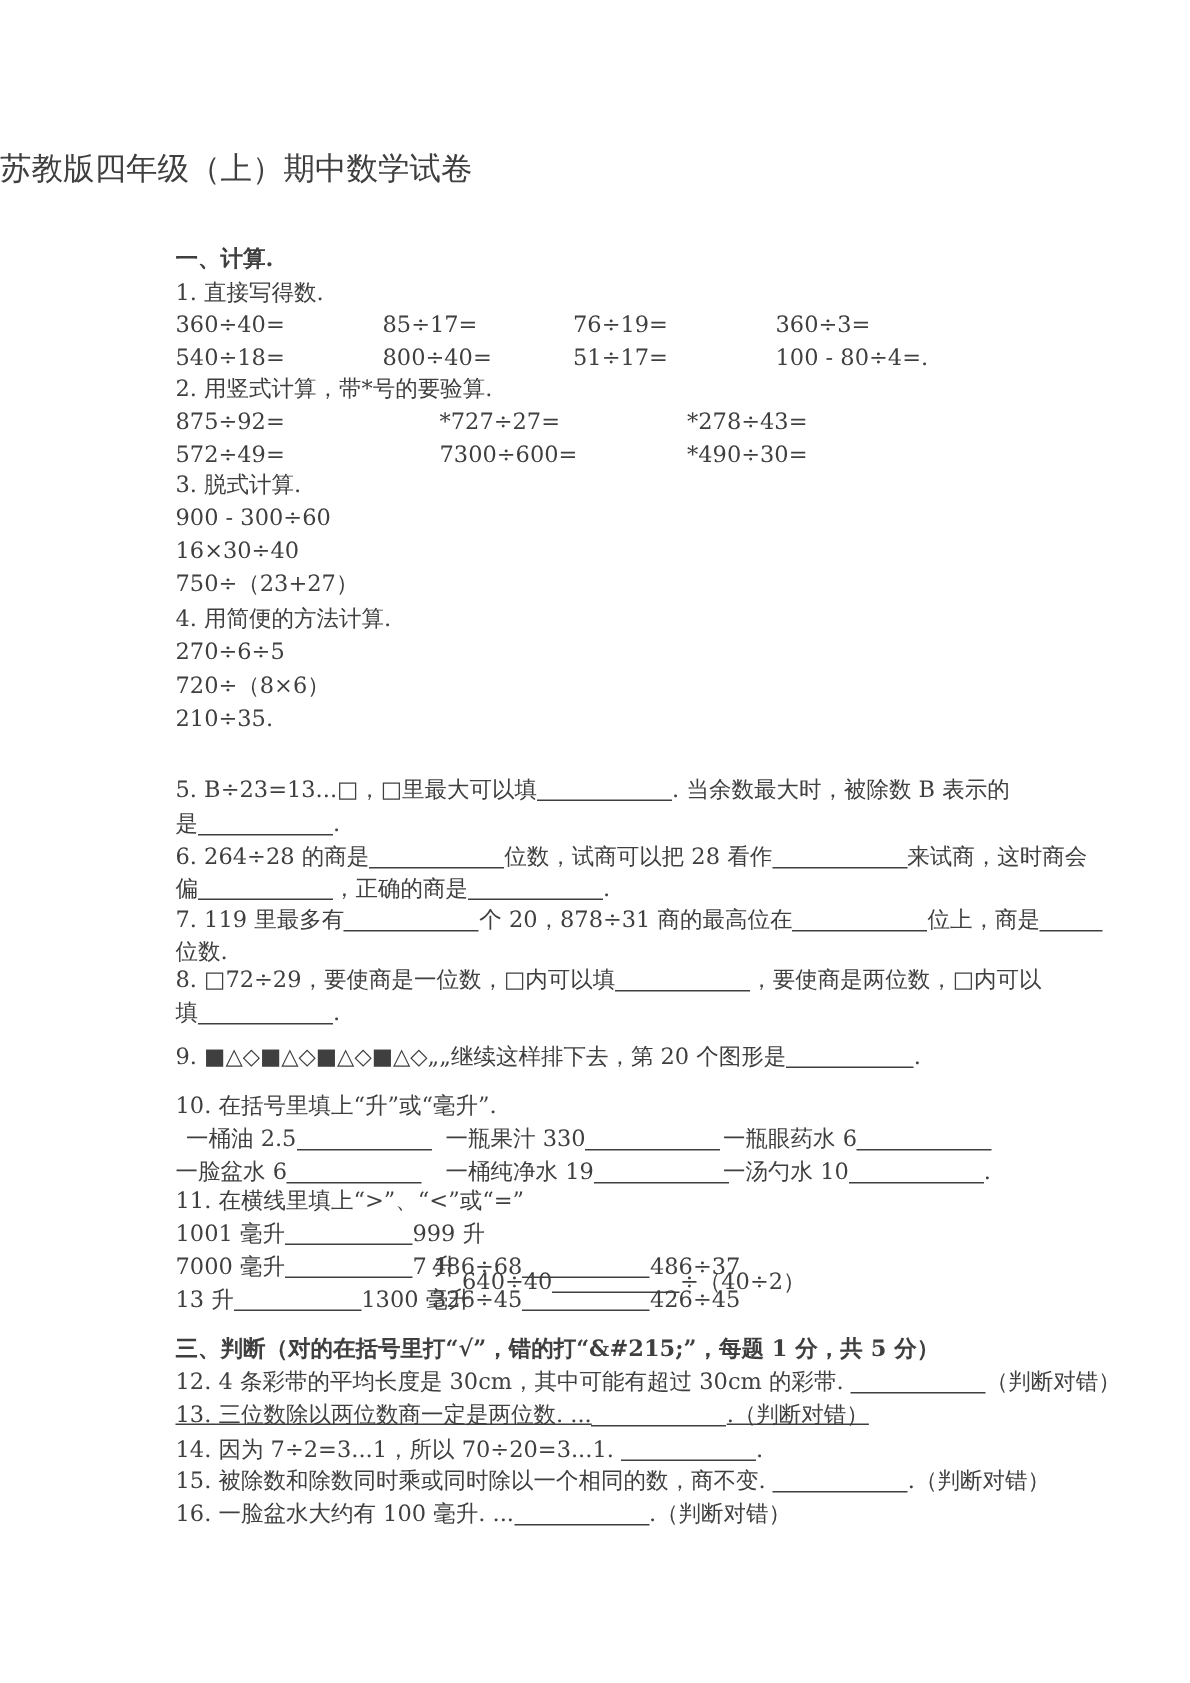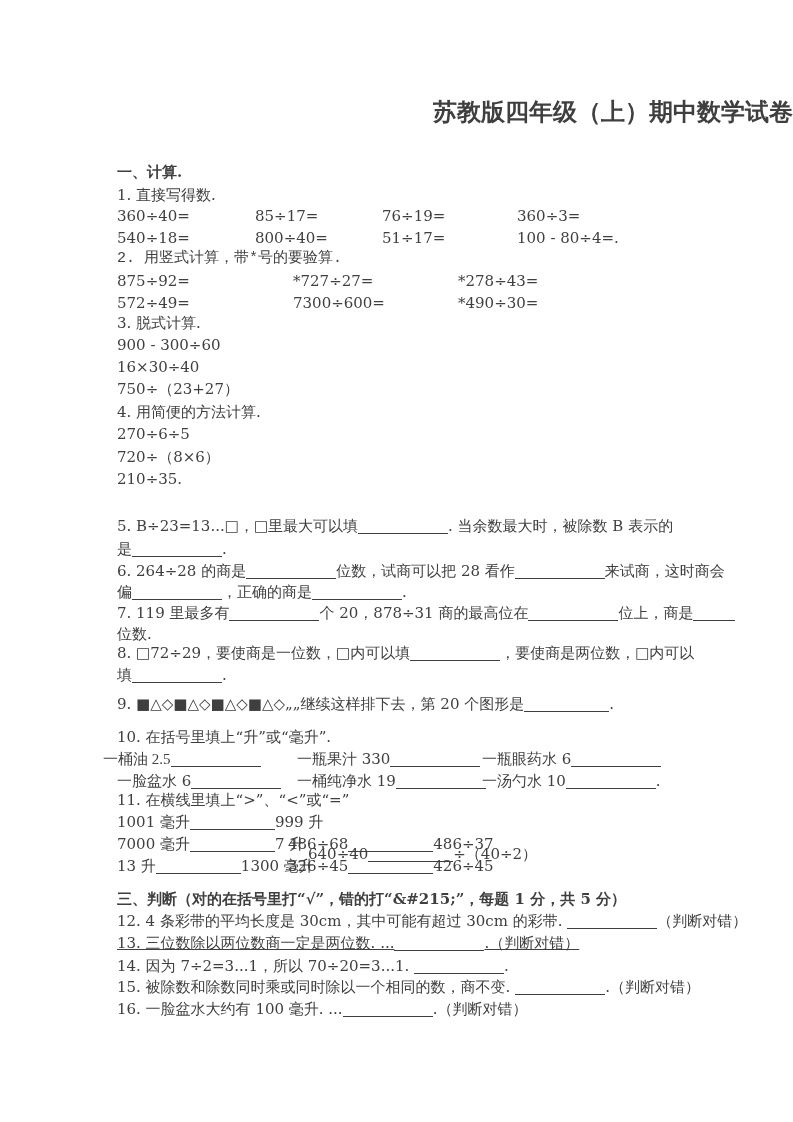--- a/index.html
+++ b/index.html
@@ -8,22 +8,22 @@
     width:793px;height:1122px;
     background:#ffffff;
     font-family:"DejaVu Serif","Liberation Serif",serif;
     font-size:15px;
     color:#3f3f3f;
     overflow:hidden;
   }
   .ln{position:absolute;white-space:nowrap;line-height:20px;}
   .hd{font-weight:bold;}
   .ttl{
-    left:0;width:100%;text-align:right;
-    font-size:24px;font-weight:bold;line-height:26px;
+    left:0;width:100%;text-align:left;
+    font-size:21px;font-weight:normal;line-height:26px;
   }
   .bl{
     display:inline-block;
     border-bottom:1px solid #3f3f3f;
     height:15px;
     vertical-align:-3px;
   }
   .w90{width:90px;}
   .w85{width:85px;}
   .w42{width:42px;}
@@ -40,21 +40,21 @@
   <div class="ln" style="top:185px;left:117px;">1. 直接写得数.</div>
   <div class="ln" style="top:206px;left:117px;">360÷40=</div>
   <div class="ln" style="top:206px;left:255px;">85÷17=</div>
   <div class="ln" style="top:206px;left:382px;">76÷19=</div>
   <div class="ln" style="top:206px;left:517px;">360÷3=</div>
   <div class="ln" style="top:228px;left:117px;">540÷18=</div>
   <div class="ln" style="top:228px;left:255px;">800÷40=</div>
   <div class="ln" style="top:228px;left:382px;">51÷17=</div>
   <div class="ln" style="top:228px;left:517px;">100 - 80÷4=.</div>
 
-  <div class="ln" style="top:249px;left:117px;font-family:Liberation Mono, monospace;">2. 用竖式计算，带*号的要验算.</div>
+  <div class="ln" style="top:249px;left:117px;">2. 用竖式计算，带*号的要验算.</div>
   <div class="ln" style="top:271px;left:117px;">875÷92=</div>
   <div class="ln" style="top:271px;left:293px;">*727÷27=</div>
   <div class="ln" style="top:271px;left:458px;">*278÷43=</div>
   <div class="ln" style="top:293px;left:117px;">572÷49=</div>
   <div class="ln" style="top:293px;left:293px;">7300÷600=</div>
   <div class="ln" style="top:293px;left:458px;">*490÷30=</div>
 
   <div class="ln" style="top:313px;left:117px;">3. 脱式计算.</div>
   <div class="ln" style="top:335px;left:117px;">900 - 300÷60</div>
   <div class="ln" style="top:357px;left:117px;">16×30÷40</div>
@@ -74,21 +74,21 @@
 
   <div class="ln" style="top:603px;left:117px;"><span>7. 119 里最多有</span><span class="bl w90"></span><span>个 20，878÷31 商的最高位在</span><span class="bl w90"></span><span>位上，商是</span><span class="bl w42"></span></div>
   <div class="ln" style="top:624px;left:117px;">位数.</div>
 
   <div class="ln" style="top:643px;left:117px;"><span>8. □72÷29，要使商是一位数，□内可以填</span><span class="bl w90"></span><span>，要使商是两位数，□内可以</span></div>
   <div class="ln" style="top:665px;left:117px;"><span>填</span><span class="bl w90"></span><span>.</span></div>
 
   <div class="ln" style="top:694px;left:117px;"><span>9. ■△◇■△◇■△◇■△◇„„继续这样排下去，第 20 个图形是</span><span class="bl w85"></span><span>.</span></div>
 
   <div class="ln" style="top:727px;left:117px;">10. 在括号里填上“升”或“毫升”.</div>
-  <div class="ln" style="top:749px;left:103px;font-family:Liberation Serif, serif;"><span>一桶油 2.5</span><span class="bl w90"></span></div>
+  <div class="ln" style="top:749px;left:124px;"><span>一桶油 2.5</span><span class="bl w90"></span></div>
   <div class="ln" style="top:749px;left:297px;"><span>一瓶果汁 330</span><span class="bl w90"></span></div>
   <div class="ln" style="top:749px;left:482px;"><span>一瓶眼药水 6</span><span class="bl w90"></span></div>
   <div class="ln" style="top:771px;left:117px;"><span>一脸盆水 6</span><span class="bl w90"></span></div>
   <div class="ln" style="top:771px;left:297px;"><span>一桶纯净水 19</span><span class="bl w90"></span></div>
   <div class="ln" style="top:771px;left:482px;"><span>一汤勺水 10</span><span class="bl w90"></span><span>.</span></div>
 
   <div class="ln" style="top:790px;left:117px;">11. 在横线里填上“&gt;”、“&lt;”或“=”</div>
   <div class="ln" style="top:812px;left:117px;"><span>1001 毫升</span><span class="bl w85"></span><span>999 升</span></div>
   <div class="ln" style="top:844px;left:288px;margin-left:20px;"><span>640÷40</span><span class="bl w85"></span><span>÷（40÷2）</span></div>
   <div class="ln" style="top:834px;left:117px;"><span>7000 毫升</span><span class="bl w85"></span><span>7 升</span></div>

